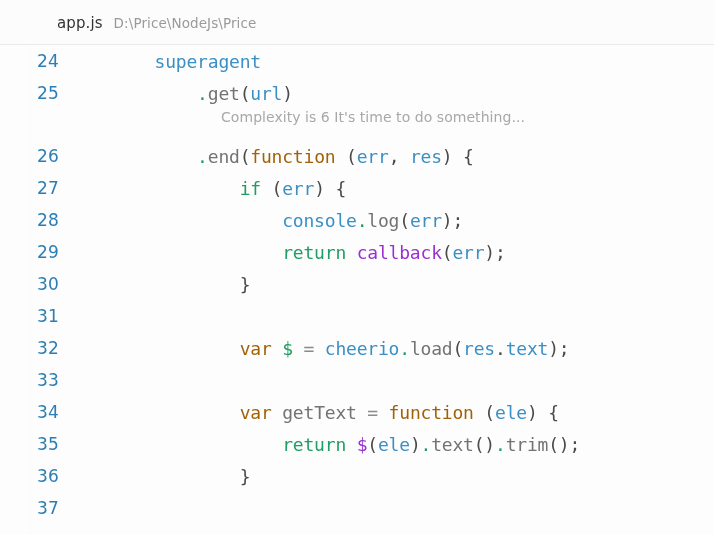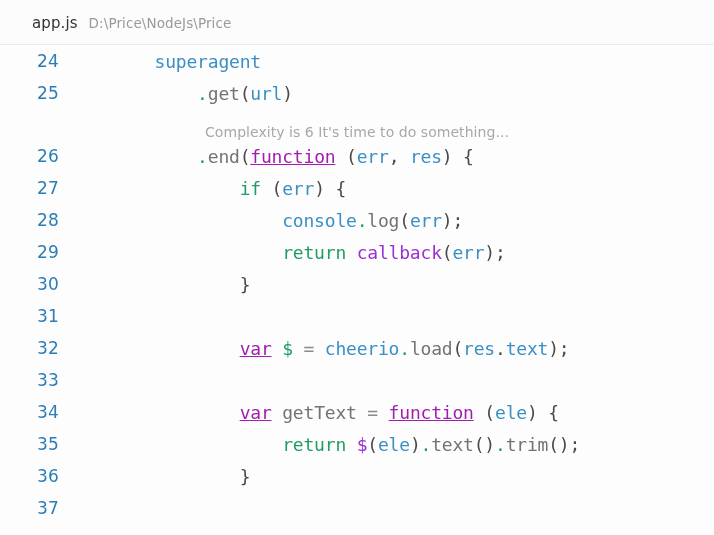--- a/index.html
+++ b/index.html
@@ -22,21 +22,21 @@
     box-sizing: border-box;
   }
 
   
   .editor-header {
     position: relative;
     height: 45px;
     background: #fcfcfc;
     display: flex;
     align-items: center;
-    padding-left: 32px;
+    padding-left: 57px;
     box-sizing: border-box;
   }
   .editor-header:after {
     content: "";
     position: absolute;
     left: 0;
     right: 0;
     bottom: 0;
     height: 1px;
     background: #ebebeb;
@@ -95,35 +95,36 @@
     white-space: pre;
     color: #3b3b3b;
     letter-spacing: -0.2px;
   }
 
   
   .hint-line {
     position: relative;
     height: 31px;
     display: flex;
-    align-items: flex-end;
+    align-items: flex-start;
+    margin-left: 16px;
   }
   .hint-line .ln { color: transparent; }
   .hint-text {
     font-family: "DejaVu Sans", sans-serif;
     font-size: 14px;
     color: #a8a8a8;
     padding-left: 133px;
     letter-spacing: .05px;
   }
 
   
   .t-plain   { color: #3b3b3b; }
   .t-punct   { color: #4a4a4a; }
-  .t-kw      { color: #a21caf; text-decoration: underline; }          
+  .t-kw      { color: #a16207; }          
   .t-ctrl    { color: #1f9d63; }          
   .t-ident   { color: #3a8fc4; }          
   .t-prop    { color: #737373; }          
   .t-fn      { color: #9b30d0; }          
   .t-dollar  { color: #1f9d63; }
   .t-dollar2 { color: #9b30d0; }
   .t-op      { color: #8b8b8b; }          
   .t-dot     { color: #1f9d63; }
 </style>
 </head>

